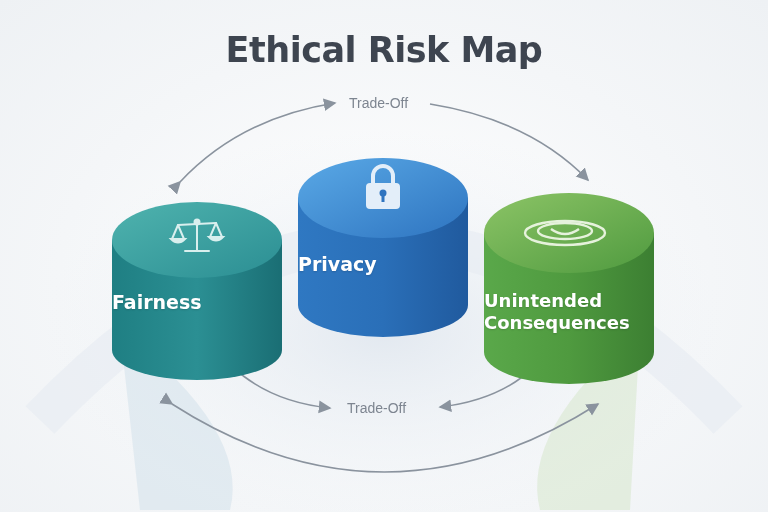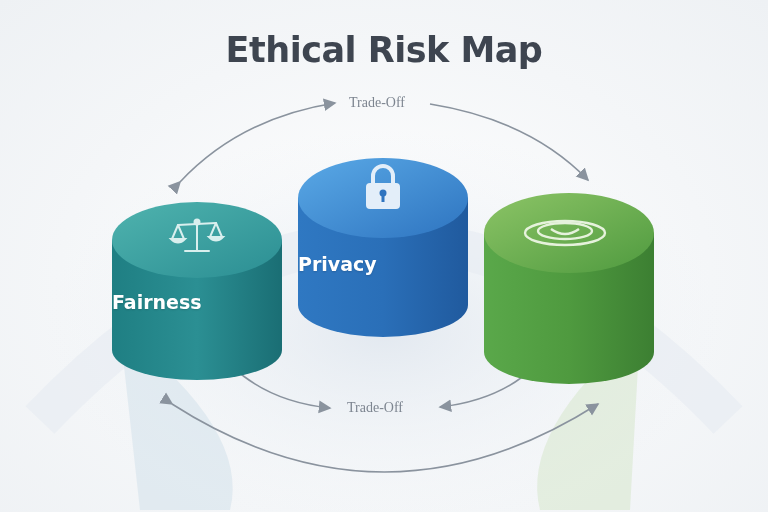--- a/index.html
+++ b/index.html
@@ -2,21 +2,21 @@
 <html><head>
 <meta charset="utf-8">
 <style>
   html,body{margin:0;padding:0;}
   body{width:768px;height:512px;overflow:hidden;position:relative;
     background:radial-gradient(ellipse at 50% 55%, #ffffff 0%, #f4f6f8 60%, #eef1f4 100%);
     font-family:"Liberation Sans", sans-serif;}
   .stage{position:absolute;left:0;top:0;width:768px;height:420px;}
   .title{position:absolute;left:0;top:30px;width:768px;text-align:center;
     font-family:"DejaVu Sans", sans-serif;font-weight:bold;font-size:35px;color:#3e4550;letter-spacing:-0.5px;}
-  .lbl{position:absolute;font-family:Liberation Serif, serif;font-size:14px;color:#7d8590;}
+  .lbl{position:absolute;font-family:Liberation Sans, sans-serif;font-size:14px;color:#7d8590;}
   .cyl-label{position:absolute;text-align:left;color:#ffffff;font-family:"DejaVu Sans", sans-serif;
     font-weight:bold;text-shadow:0 1px 2px rgba(0,0,0,0.15);}
 </style>
 </head>
 <body>
 
 <div class="stage">
   <svg width="768" height="512" viewBox="0 0 768 512" style="position:absolute;left:0;top:0">
     <defs>
       <linearGradient id="tealSide" x1="0" x2="1">
@@ -104,13 +104,17 @@
     </g>
   </svg>
 
   <div class="title">Ethical Risk Map</div>
 
   <div class="lbl" style="left:349px;top:95px;">Trade-Off</div>
   <div class="lbl" style="left:347px;top:400px;">Trade-Off</div>
 
   <div class="cyl-label" style="left:112px;top:291px;width:170px;font-size:19px;">Fairness</div>
   <div class="cyl-label" style="left:298px;top:253px;width:170px;font-size:19px;">Privacy</div>
+  <div class="cyl-label" style="left:484px;top:290px;width:170px;font-size:18px;line-height:22px;">
+    <div>Unintended</div>
+    <div>Consequences</div>
+  </div>
 </div>
 
 </body></html>

